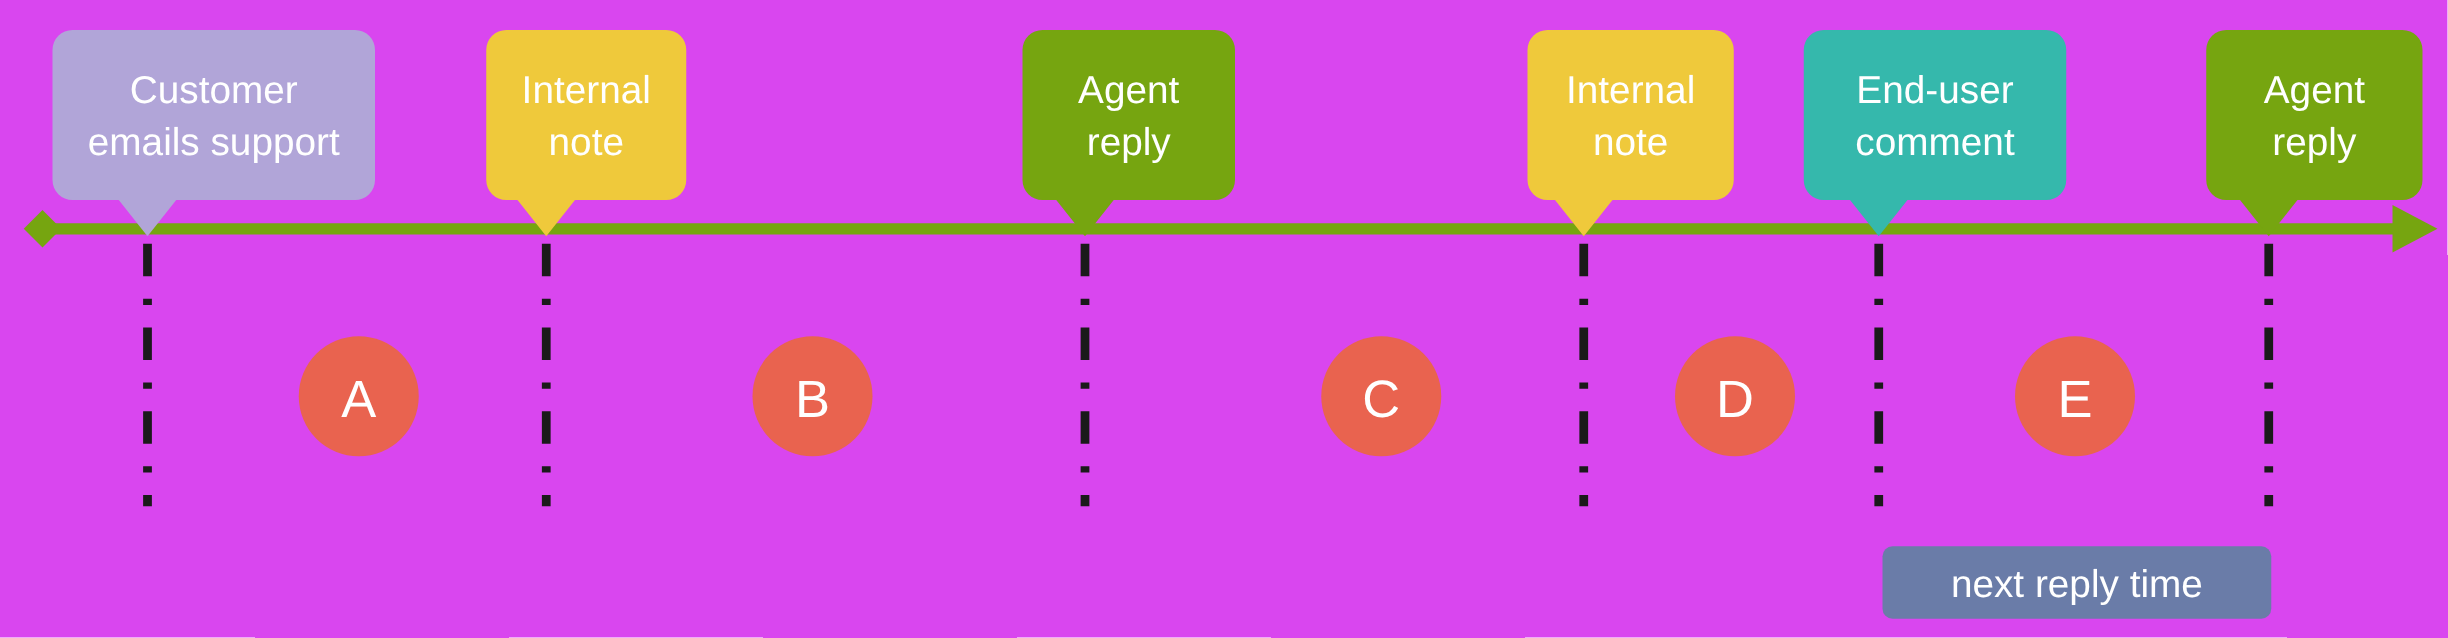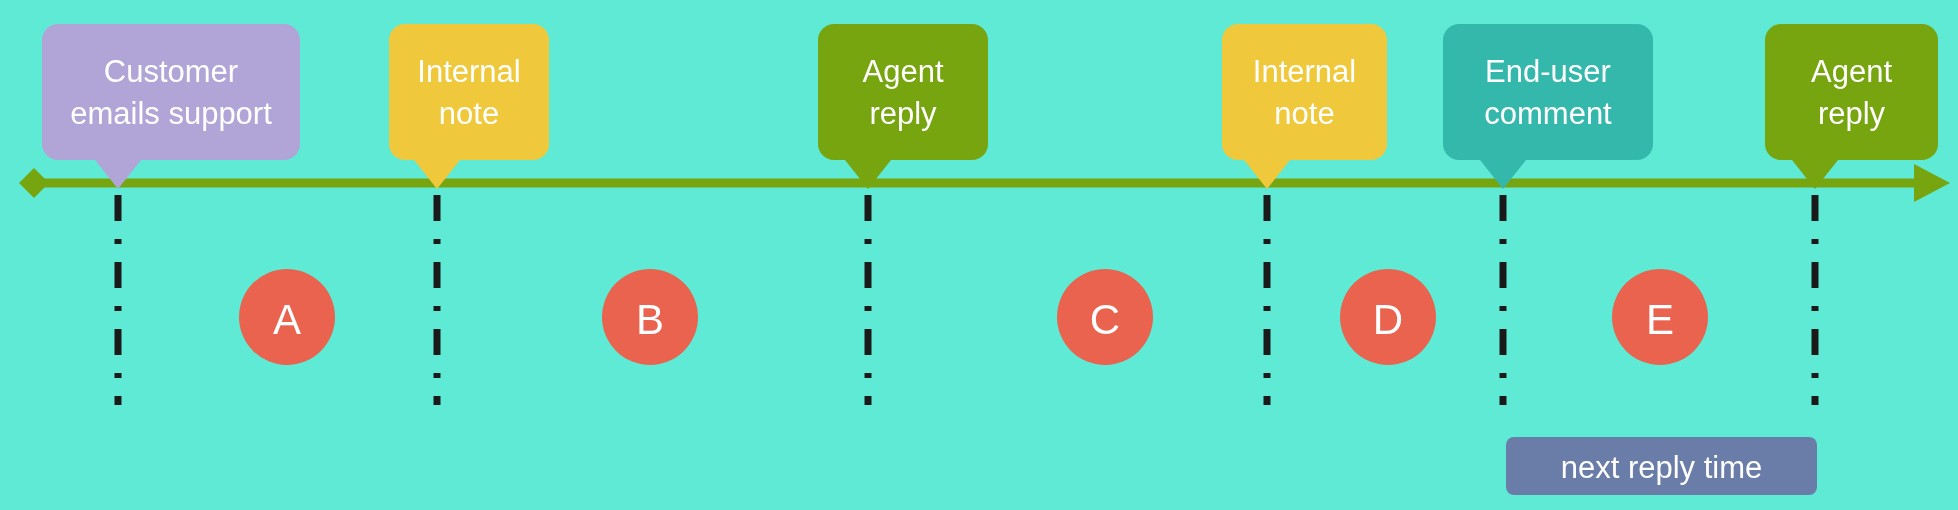--- a/index.html
+++ b/index.html
@@ -1,17 +1,17 @@
 <!DOCTYPE html>
 <html><head>
 <meta charset="utf-8">
 <style>
   html,body{margin:0;padding:0;background:#ffffff;}
   body{width:1958px;height:510px;font-family:"Liberation Sans",sans-serif;overflow:hidden;}
-  #stage{position:relative;width:1958px;height:510px;background:#5eead4;}
+  #stage{position:relative;width:1958px;height:510px;background:#d946ef;}
   svg#scene{position:absolute;left:0;top:0;width:1958px;height:510px;display:block;}
   .callout-text{fill:#ffffff;font-family:"Liberation Sans",sans-serif;font-size:31px;text-anchor:middle;dominant-baseline:middle;}
   .circle-letter{fill:#ffffff;font-family:"Liberation Sans",sans-serif;font-size:42px;text-anchor:middle;dominant-baseline:central;}
   .badge-text{fill:#ffffff;font-family:"Liberation Sans",sans-serif;font-size:31px;text-anchor:middle;dominant-baseline:central;}
 </style>
 </head>
 <body>
 
 <div id="stage">
   <svg id="scene" viewBox="0 0 1958 510">

